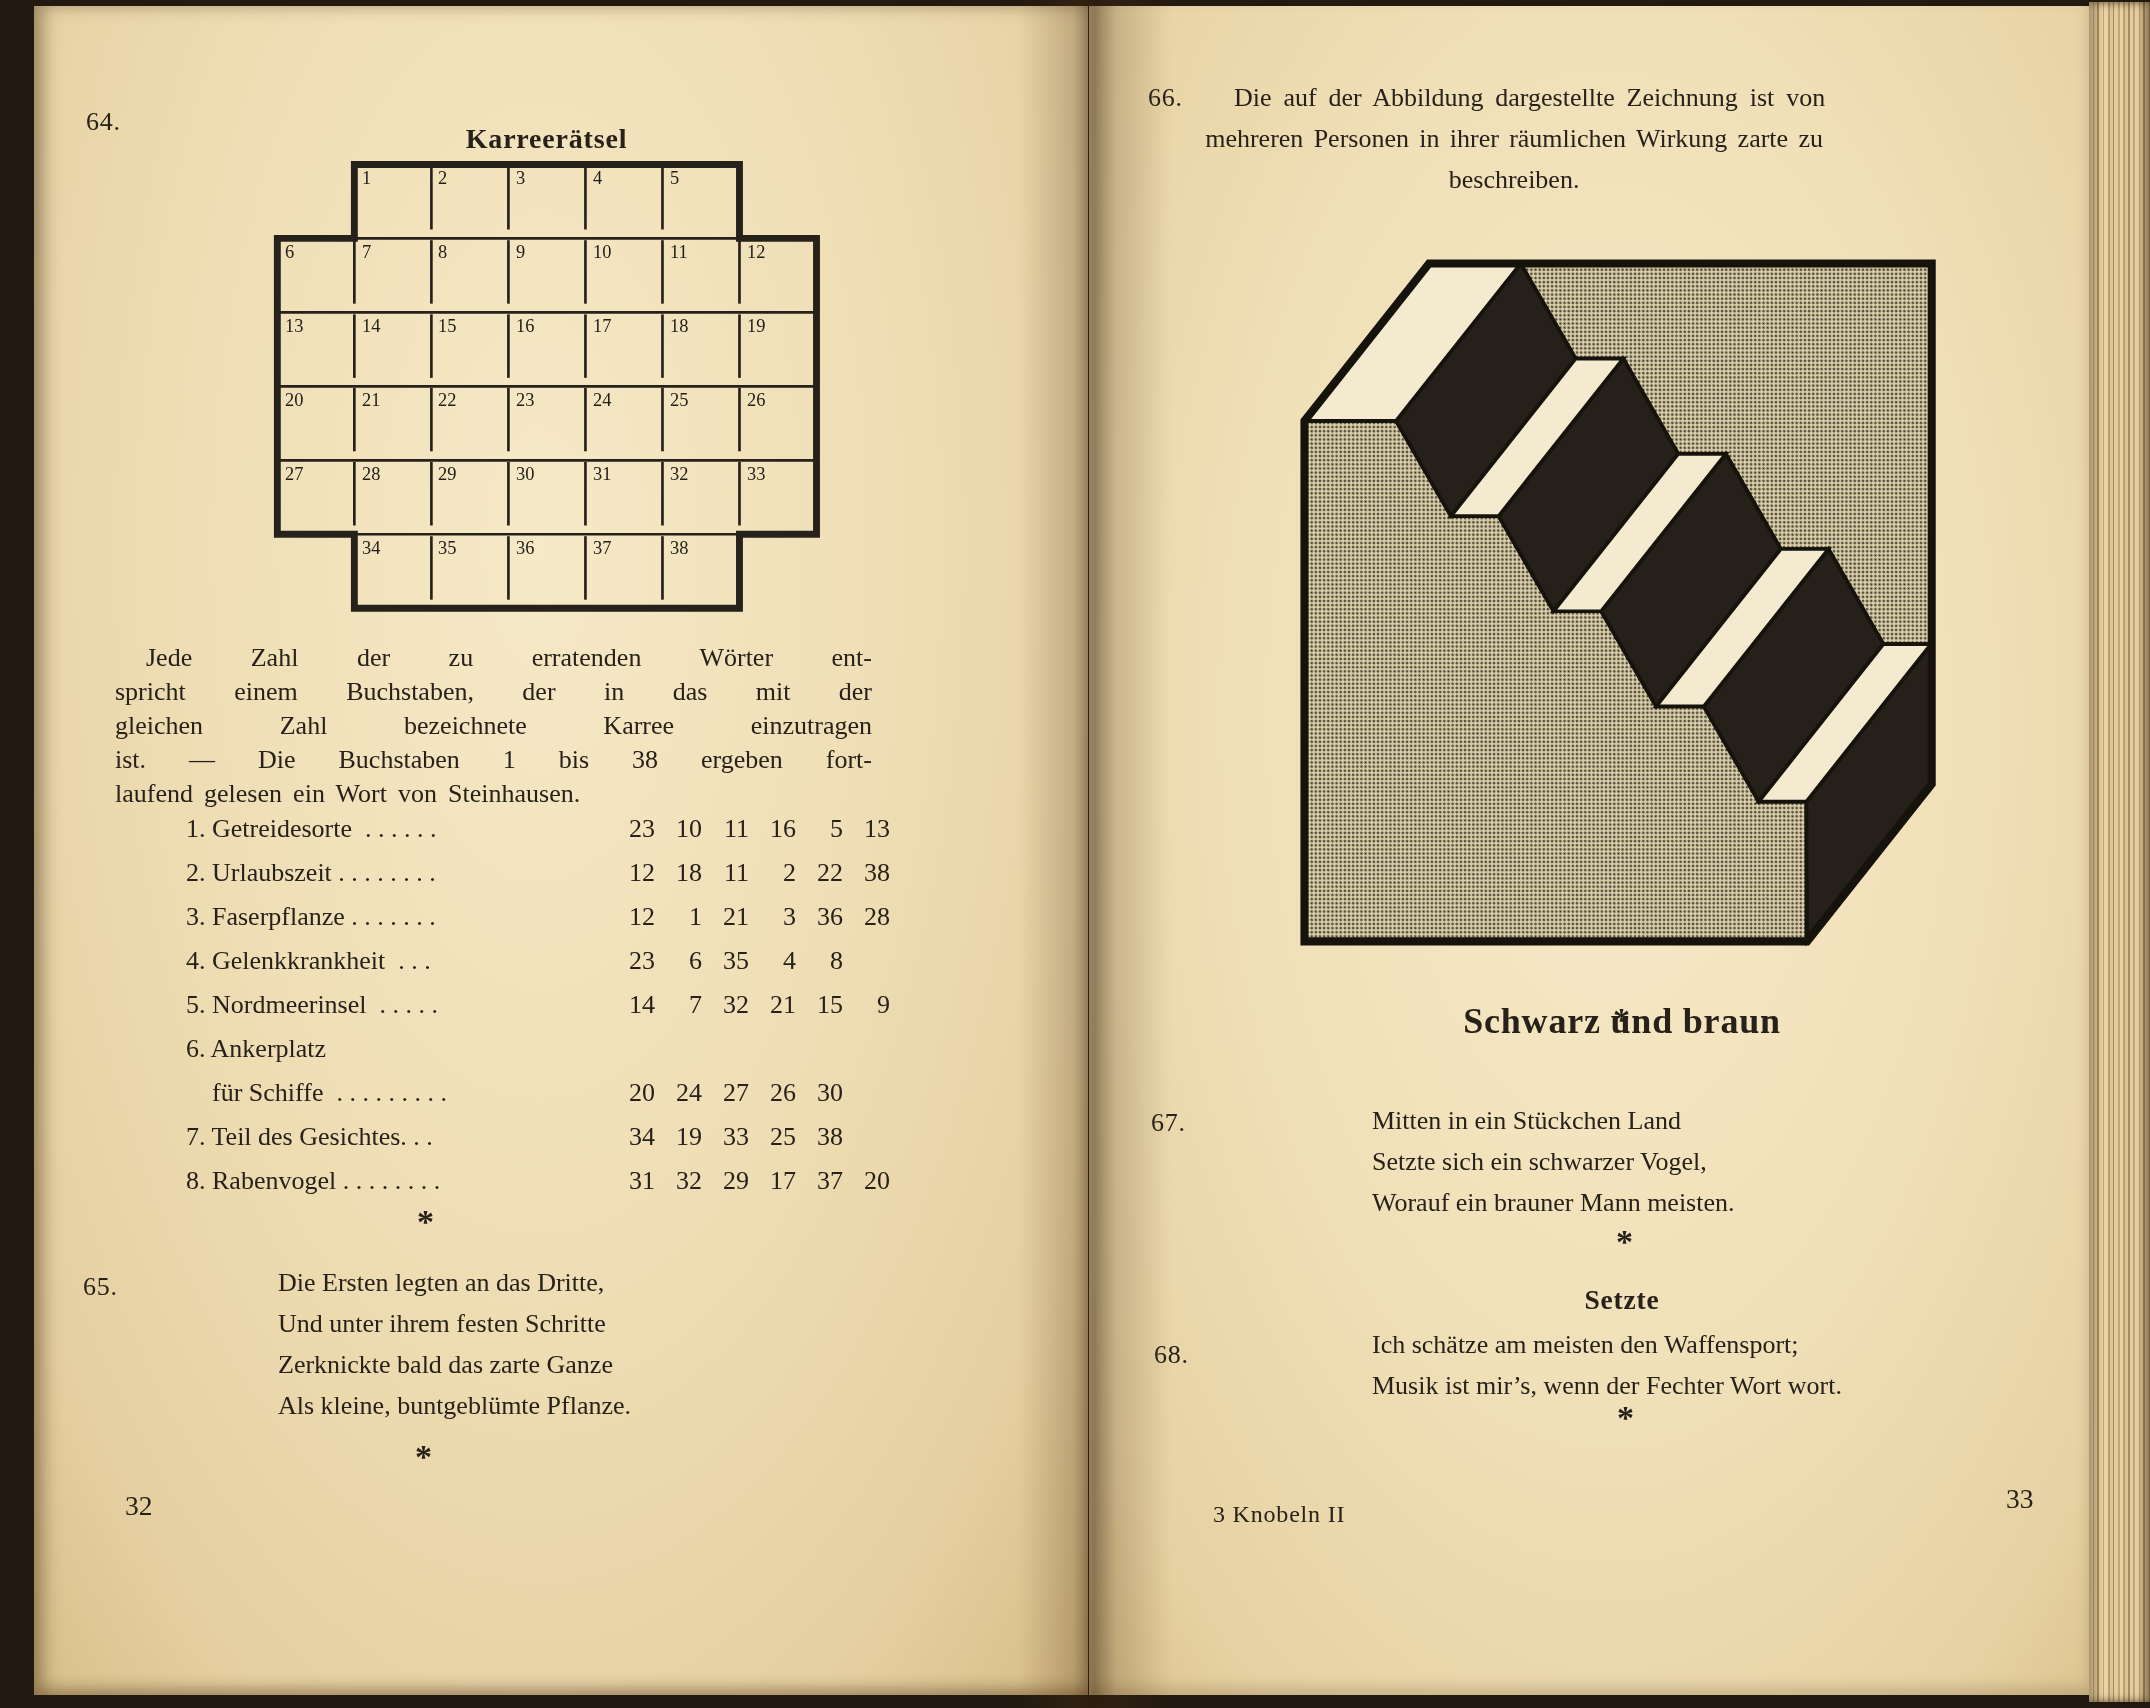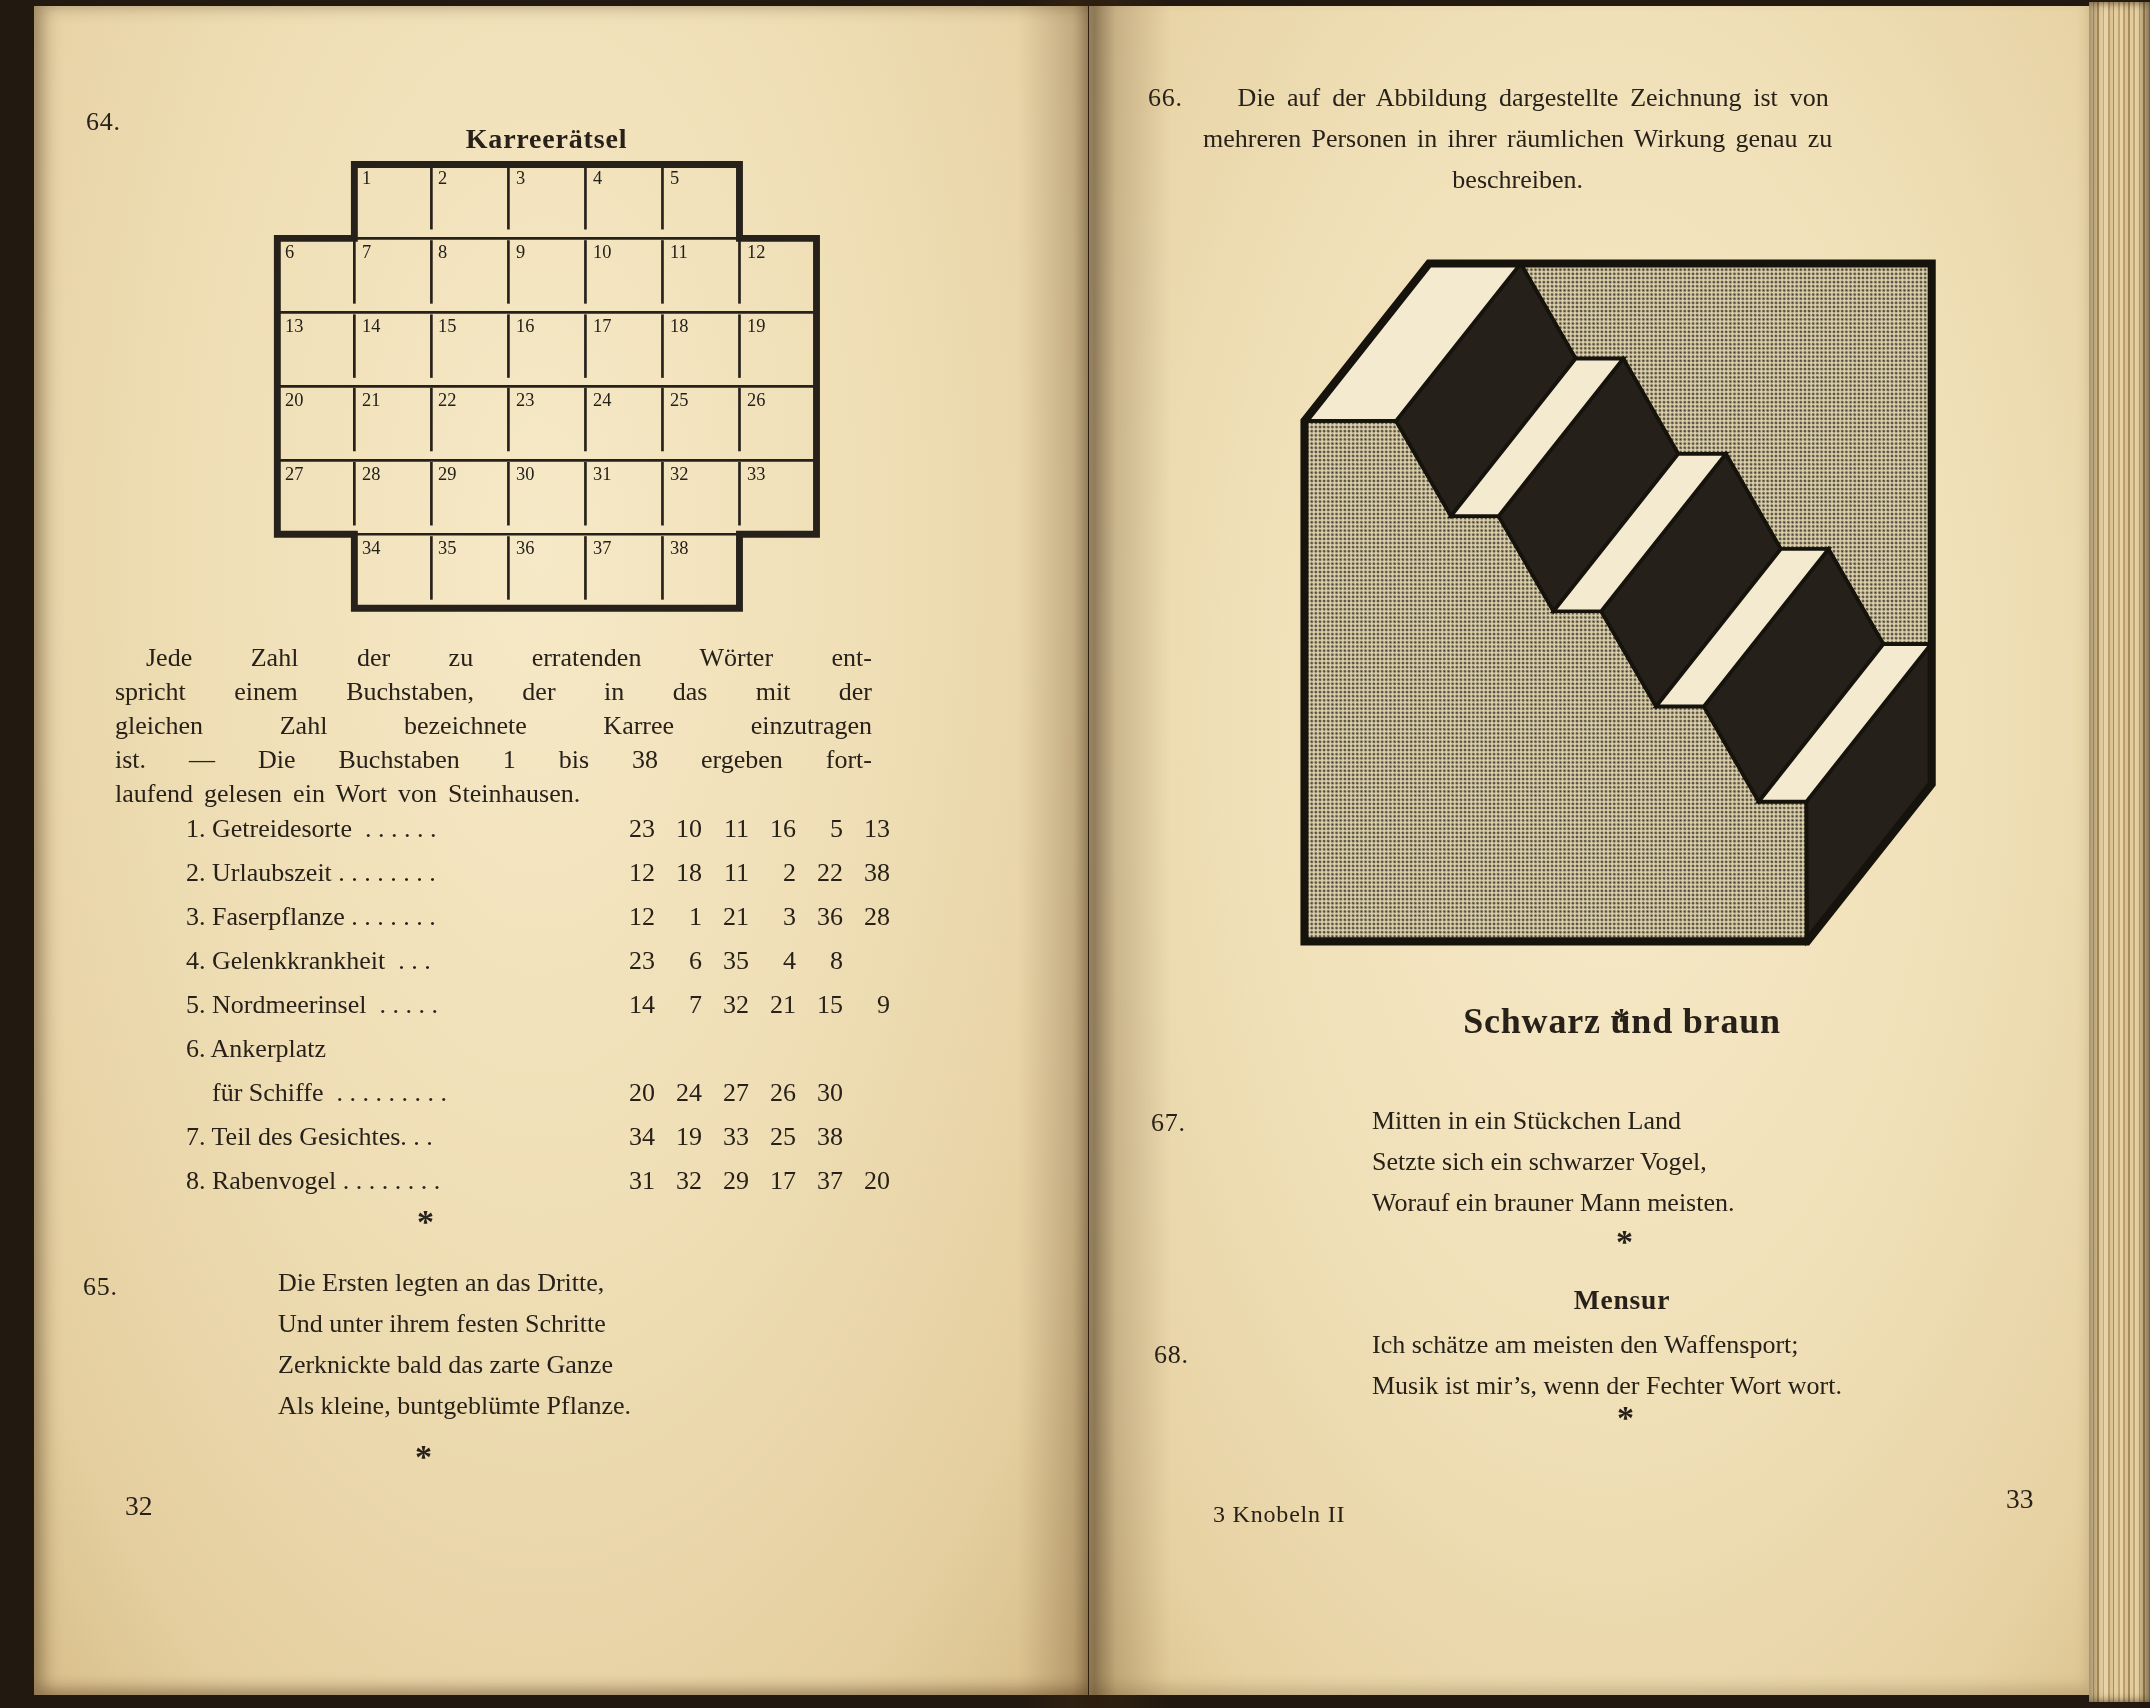--- a/index.html
+++ b/index.html
@@ -249,37 +249,37 @@
     <div class="poemline">Als kleine, buntgeblümte Pflanze.</div>
   </div>
 
   <div class="abs star" style="left:415px;top:1438px;">*</div>
 
   <div class="abs pagenum" style="left:125px;top:1490px;">32</div>
 
   <div class="abs num-label" style="left:1148px;top:83px;">66.</div>
   <div class="abs" style="left:1203px;top:77px;text-align:center;">
     <div class="poemline" style="padding-left:31px;word-spacing:5.4px;">Die auf der Abbildung dargestellte Zeichnung ist von</div>
-    <div class="poemline" style="word-spacing:3.8px;">mehreren Personen in ihrer räumlichen Wirkung genau zu</div>
+    <div class="poemline" style="word-spacing:3.8px;">mehreren Personen in ihrer räumlichen Wirkung zarte zu</div>
     <div class="poemline">beschreiben.</div>
   </div>
 
   <div class="abs star" style="left:1613px;top:1001px;">*</div>
 
   <div class="abs title" style="left:1354px;top:1000px;width:536px;font-size:36px;">Schwarz und braun</div>
   <div class="abs num-label" style="left:1151px;top:1108px;">67.</div>
   <div class="abs" style="left:1372px;top:1100px;">
     <div class="poemline">Mitten in ein Stückchen Land</div>
     <div class="poemline">Setzte sich ein schwarzer Vogel,</div>
     <div class="poemline">Worauf ein brauner Mann meisten.</div>
   </div>
 
   <div class="abs star" style="left:1616px;top:1223px;">*</div>
 
-  <div class="abs title" style="left:1354px;top:1284px;width:536px;font-size:27.5px;">Mensur</div>
+  <div class="abs title" style="left:1354px;top:1284px;width:536px;font-size:27.5px;">Setzte</div>
   <div class="abs num-label" style="left:1154px;top:1340px;">68.</div>
   <div class="abs" style="left:1372px;top:1324px;">
     <div class="poemline">Ich schätze am meisten den Waffensport;</div>
     <div class="poemline">Musik ist mir’s, wenn der Fechter Wort wort.</div>
   </div>
 
   <div class="abs star" style="left:1617px;top:1399px;">*</div>
 
   <div class="abs footerline" style="left:1213px;top:1501px;">3   Knobeln II</div>
   <div class="abs pagenum" style="left:2006px;top:1483px;">33</div>

